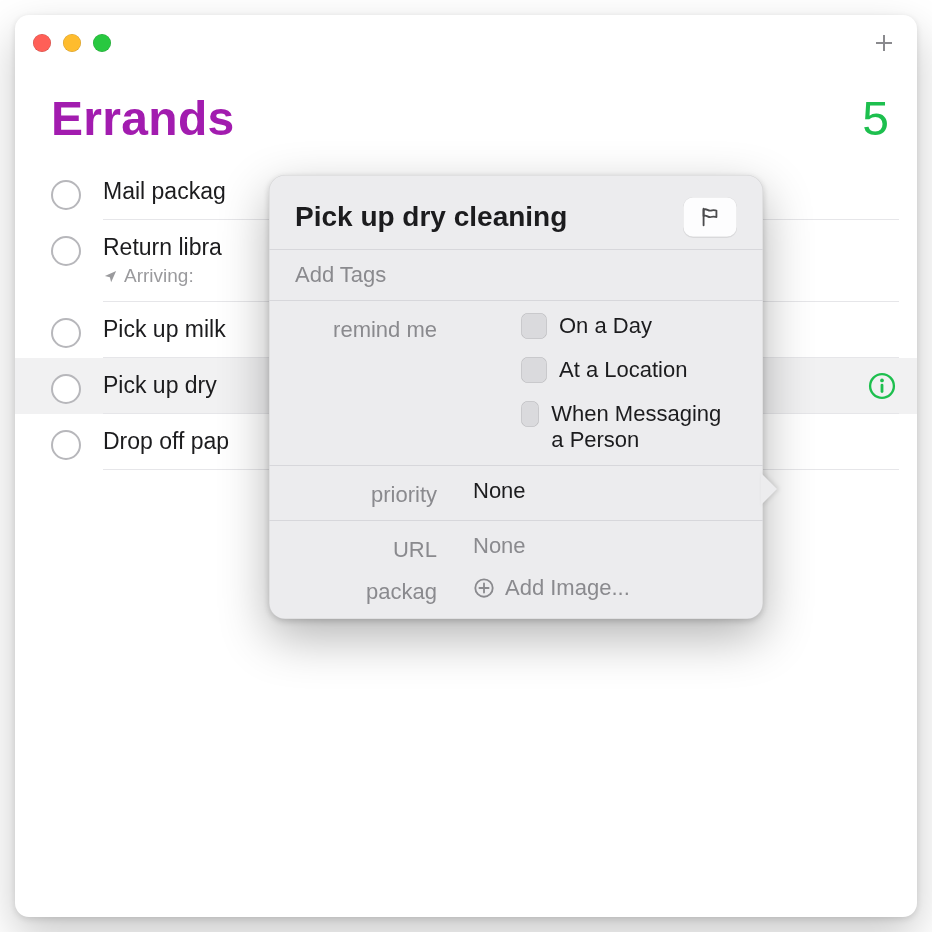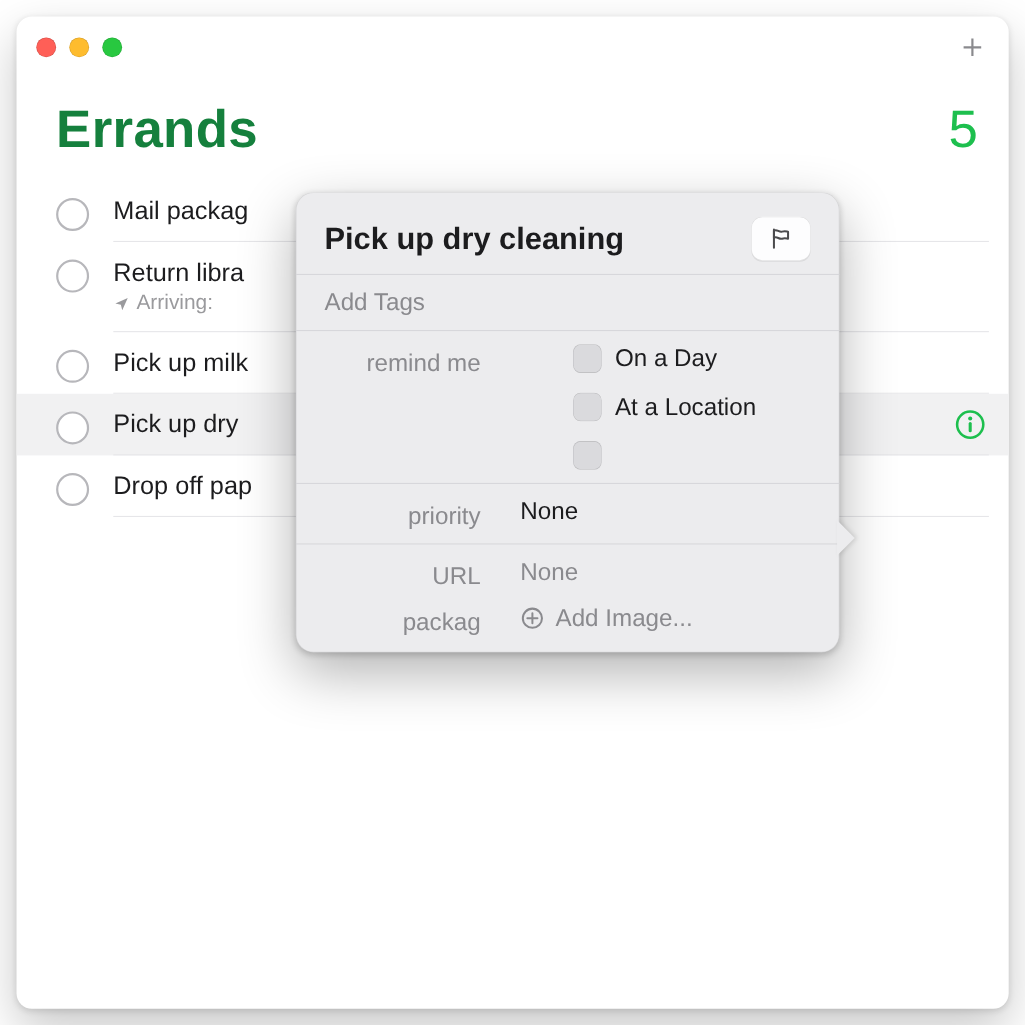--- a/index.html
+++ b/index.html
@@ -33,21 +33,21 @@
   .titlebar-spacer { flex: 1; }
   .plus-btn { width: 30px; height: 30px; display: flex; align-items: center; justify-content: center; color: #8a8a8e; }
   .plus-btn svg { width: 24px; height: 24px; }
 
   
   .list-header {
     display: flex;
     align-items: baseline;
     padding: 20px 28px 18px 36px;
   }
-  .list-title { font-size: 48px; font-weight: 800; letter-spacing: .3px; color: #15803d; }
+  .list-title { font-size: 48px; font-weight: 800; letter-spacing: .3px; color: #a21caf; }
   .list-count { margin-left: auto; font-size: 48px; font-weight: 400; color: #1dbf4e; }
 
   
   .reminders { }
   .row {
     display: flex;
     align-items: flex-start;
     gap: 22px;
     padding: 14px 18px 0 36px;
   }
@@ -243,20 +243,21 @@
         <div class="opt">
           <div class="chk"></div>
           <div class="opt-label">On a Day</div>
         </div>
         <div class="opt">
           <div class="chk"></div>
           <div class="opt-label">At a Location</div>
         </div>
         <div class="opt">
           <div class="chk"></div>
+          <div class="opt-label">When Messaging a Person</div>
         </div>
       </div>
     </div>
 
     <div class="pv-hr"></div>
 
     <div class="pv-pad pv-grid">
       <div class="pv-label">priority</div>
       <div class="pv-value">None</div>
     </div>

